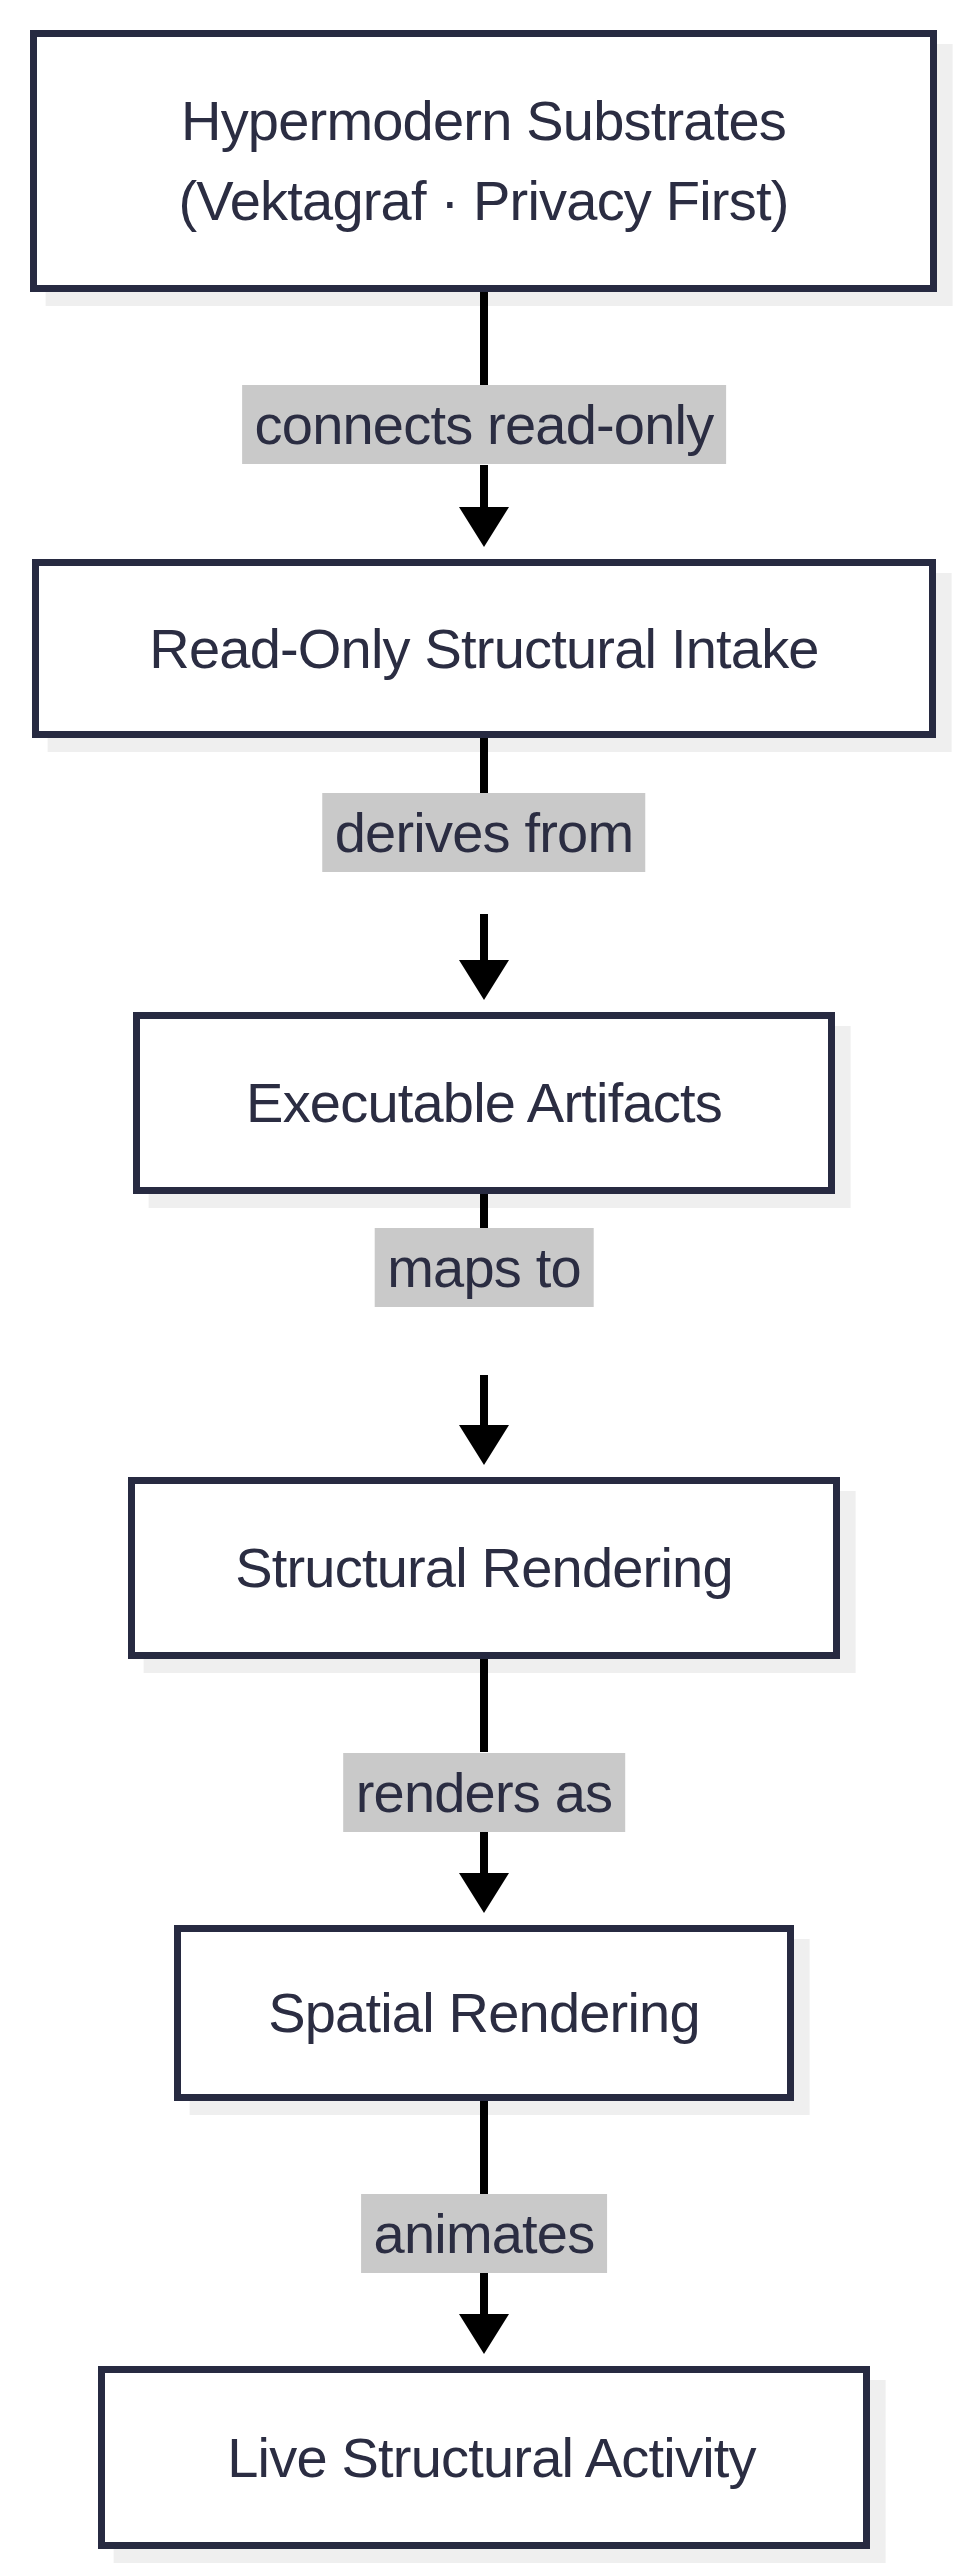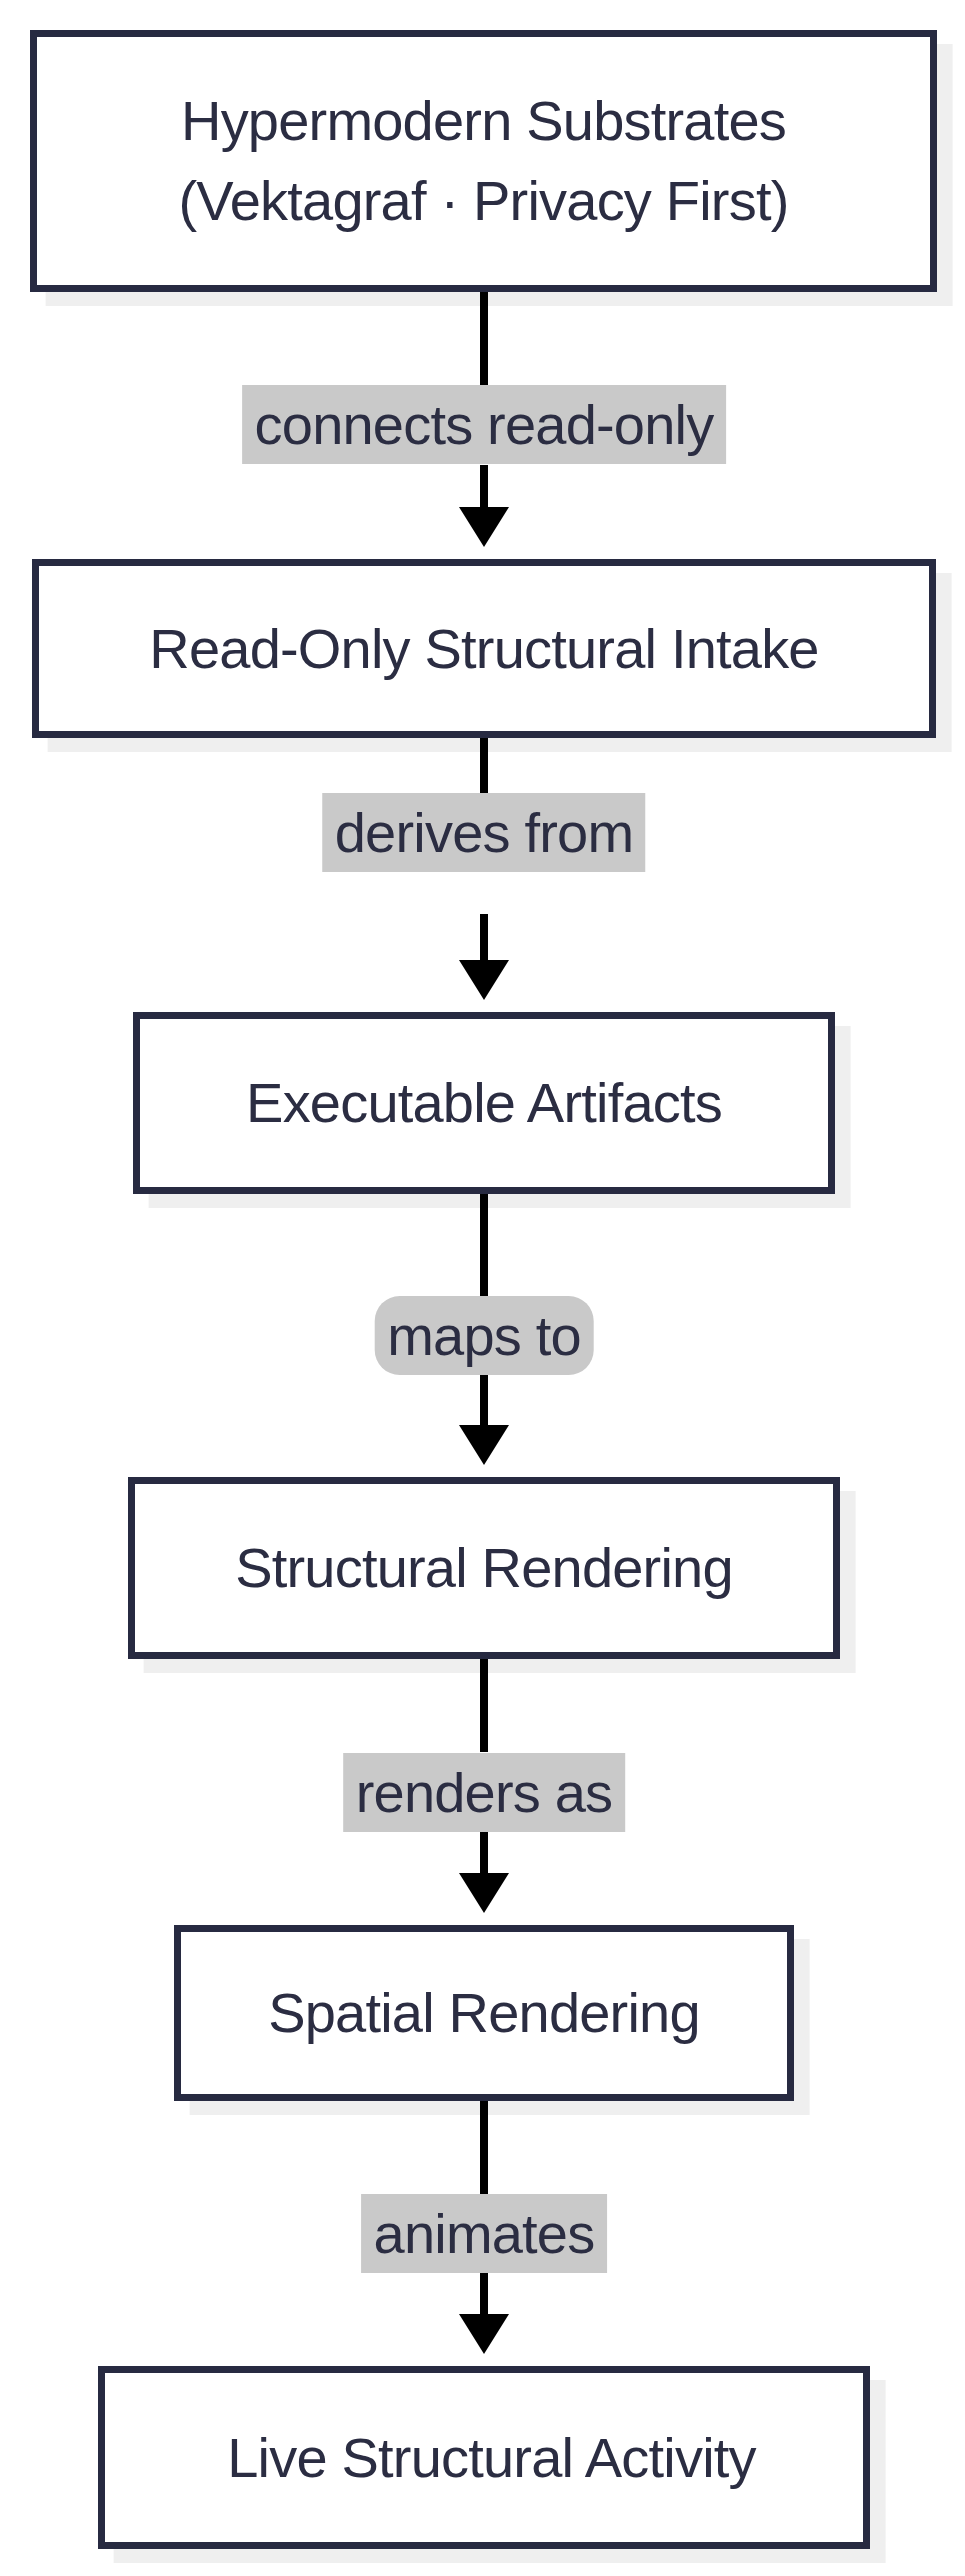--- a/index.html
+++ b/index.html
@@ -94,21 +94,21 @@
     <div class="edge-line" style="top:914px; height:47px;"></div>
     <div class="arrowhead" style="top:960px;"></div>
   </div>
 
   <div class="node" style="left:133px; top:1012px; width:702px; height:182px;">
     <span class="nline">Executable Artifacts</span>
   </div>
 
   <div>
     <div class="edge-line" style="top:1194px; height:102px;"></div>
-    <div class="edge-label" style="top:1296px;border-radius:25px;">maps to</div>
+    <div class="edge-label" style="top:1228px;">maps to</div>
     <div class="edge-line" style="top:1375px; height:51px;"></div>
     <div class="arrowhead" style="top:1425px;"></div>
   </div>
 
   <div class="node" style="left:128px; top:1477px; width:712px; height:182px;">
     <span class="nline">Structural Rendering</span>
   </div>
 
   <div>
     <div class="edge-line" style="top:1659px; height:93px;"></div>

